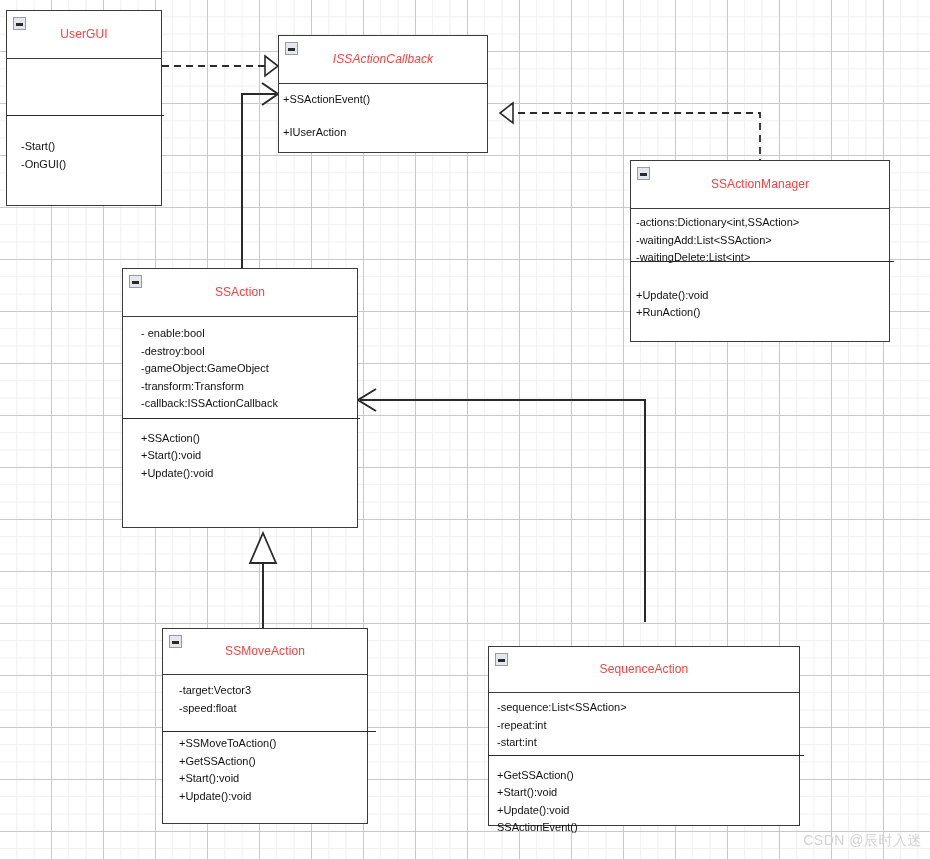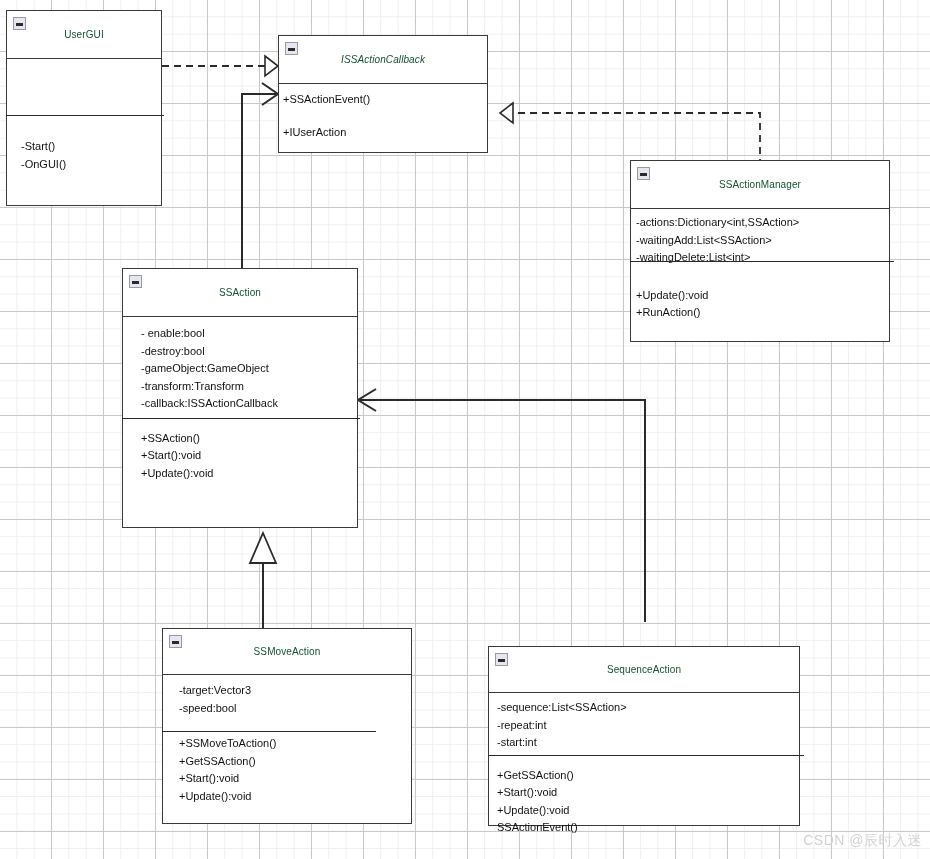--- a/index.html
+++ b/index.html
@@ -36,22 +36,22 @@
   .uml-header {
     position: relative;
     flex: 0 0 auto;
     border-bottom: 1.2px solid #3a3a3a;
     display: flex;
     align-items: center;
     justify-content: center;
     padding: 5px 0 6px 0;
   }
   .uml-title {
-    font-size: 10px;
-    color: #14532d;
+    font-size: 12px;
+    color: #ef4444;
     letter-spacing: .1px;
     text-align: center;
   }
   .uml-title.italic { font-style: italic; }
 
   .collapse-icon {
     position: absolute;
     left: 6px;
     top: 6px;
     width: 13px;
@@ -205,28 +205,28 @@
       <div class="member">-callback:ISSActionCallback</div>
     </div>
     <div class="divider" style="left:-1px; width:238px; top:149px;"></div>
     <div class="uml-section ops" style="padding-left:18px; padding-top:11px;">
       <div class="member">+SSAction()</div>
       <div class="member">+Start():void</div>
       <div class="member">+Update():void</div>
     </div>
   </div>
 
-  <div class="uml-class" style="left:162px; top:628px; width:250px; height:196px;">
+  <div class="uml-class" style="left:162px; top:628px; width:206px; height:196px;">
     <div class="uml-header" style="height:34px;">
       <span class="collapse-icon"></span>
       <span class="uml-title">SSMoveAction</span>
     </div>
     <div class="uml-section attrs" style="padding-left:16px; padding-top:7px;">
       <div class="member">-target:Vector3</div>
-      <div class="member">-speed:bool</div>
+      <div class="member">-speed:float</div>
     </div>
     <div class="divider" style="left:-1px; width:214px; top:102px;"></div>
     <div class="uml-section ops" style="padding-left:16px; padding-top:12px;">
       <div class="member">+SSMoveToAction()</div>
       <div class="member">+GetSSAction()</div>
       <div class="member">+Start():void</div>
       <div class="member">+Update():void</div>
     </div>
   </div>
 

